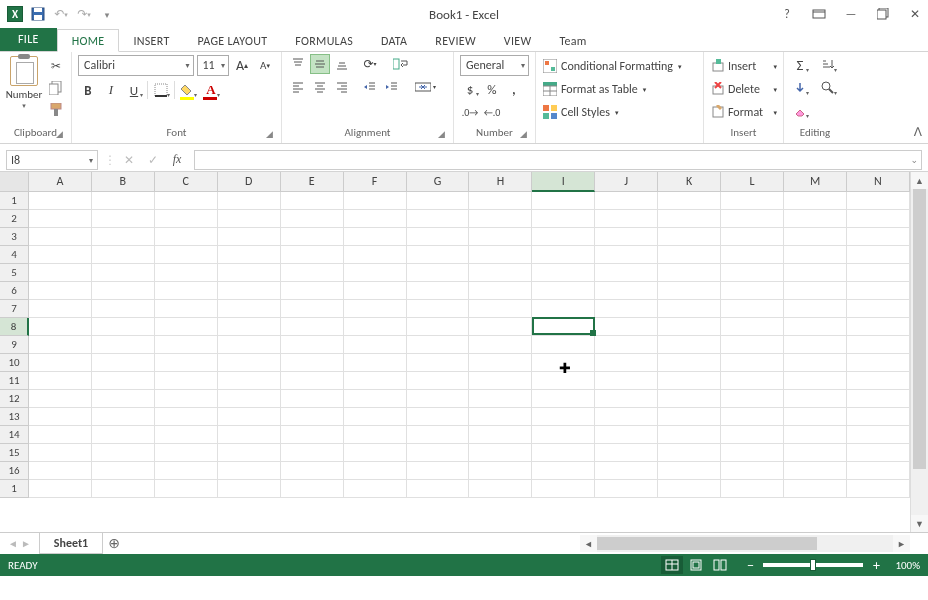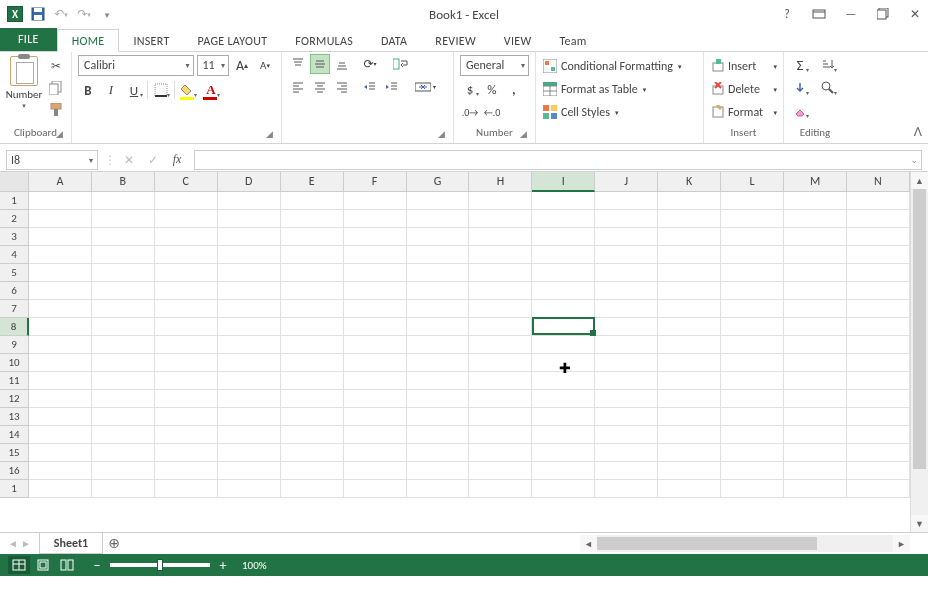--- a/index.html
+++ b/index.html
@@ -233,20 +233,21 @@
             </svg>
             <span style="display:block;width:14px;height:3px;background:#ffff00;position:absolute;bottom:0;left:2px"></span>
             <span class="dd">▾</span>
           </div>
         <div class="sbtn">
             <span style="color:#c00;font-weight:bold;font-family:serif">A</span>
             <span style="display:block;width:14px;height:3px;background:#c00;position:absolute;bottom:0;left:2px"></span>
             <span class="dd">▾</span>
           </div>
       </div>
+      <div class="group-label">Font</div>
       <div class="group-dlg">◢</div>
     </div>
 
     <div class="group align-group">
       <div class="align-row">
         <div class="abtn">
             <svg width="14" height="14">
               <line x1="2" y1="2" x2="12" y2="2" stroke="#555"></line>
               <line x1="3" y1="5" x2="11" y2="5" stroke="#555"></line>
               <line x1="4" y1="8" x2="10" y2="8" stroke="#555"></line>
@@ -322,20 +323,21 @@
         <div style="width:6px"></div>
         <div class="abtn" style="width:auto;padding:0 3px">
             <svg width="16" height="14">
               <rect x="0" y="3" width="16" height="8" fill="none" stroke="#555"></rect>
               <path d="M4 7 L7 7 M9 7 L12 7" stroke="#46a"></path>
               <path d="M6 5 L8 7 L6 9 M10 5 L8 7 L10 9" fill="none" stroke="#46a"></path>
             </svg>
             <span style="font-size:6px;margin-left:2px">▾</span>
           </div>
       </div>
+      <div class="group-label">Alignment</div>
       <div class="group-dlg">◢</div>
     </div>
 
     <div class="group number-group">
       <div class="font-row">
           <div class="combo num-combo">
             <span>General</span>
             <span class="combo-arrow">▾</span>
           </div>
         </div>
@@ -815,20 +817,21 @@
   <div class="hscroll">
     <div class="arr">◄</div>
     <div class="track">
         <div class="thumb"></div>
       </div>
     <div class="arr">►</div>
   </div>
 </div>
 
 <div class="statusbar">
+  <div class="status-left">READY</div>
   <div class="view-btns">
     <div class="vbtn sel">
         <svg width="14" height="12">
           <rect x="1" y="1" width="12" height="10" fill="none" stroke="#fff"></rect>
           <line x1="1" y1="5" x2="13" y2="5" stroke="#fff"></line>
           <line x1="7" y1="1" x2="7" y2="11" stroke="#fff"></line>
         </svg>
       </div>
     <div class="vbtn">
         <svg width="14" height="12">

